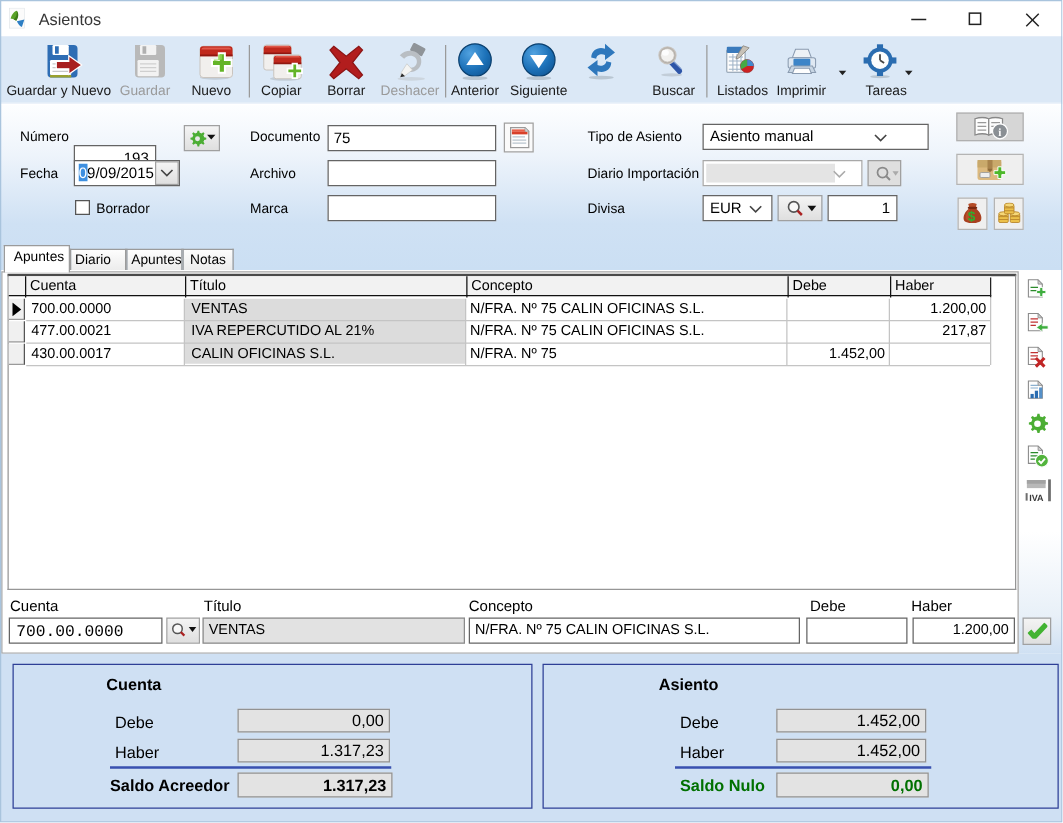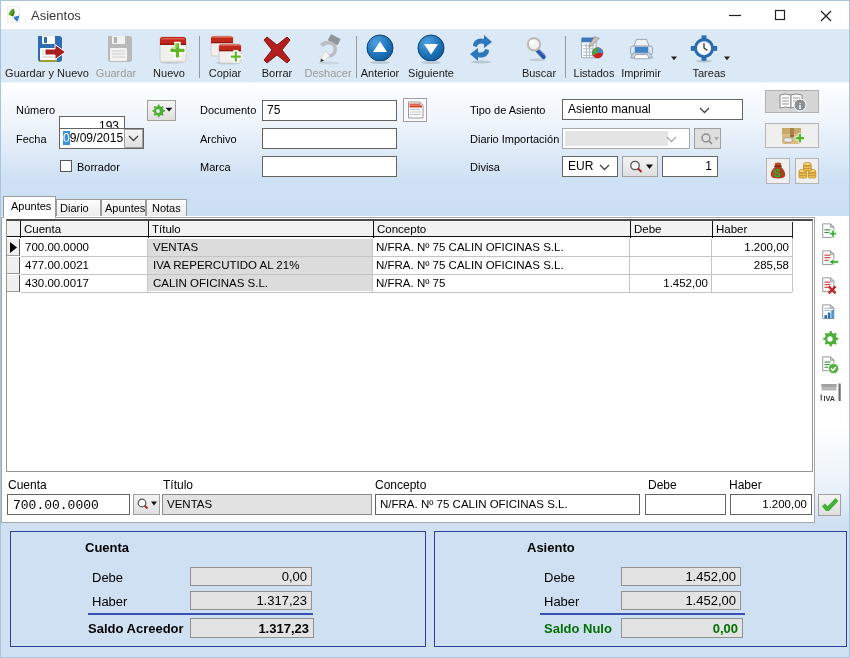--- a/index.html
+++ b/index.html
@@ -397,21 +397,21 @@
 <div class="cell" style="left:153px;top:259px;width:215px;">IVA REPERCUTIDO AL 21%</div>
 <div class="cell" style="left:376px;top:259px;width:250px;">N/FRA. Nº 75 CALIN OFICINAS S.L.</div>
 
 <div class="cell" style="left:25px;top:277px;width:120px;">430.00.0017</div>
 <div class="cell" style="left:153px;top:277px;width:215px;">CALIN OFICINAS S.L.</div>
 <div class="cell" style="left:376px;top:277px;width:250px;">N/FRA. Nº 75</div>
 
 </div>
 
 <div class="cell" style="left:712px;top:241px;width:77px;text-align:right;">1.200,00</div>
-<div class="cell" style="left:712px;top:259px;width:77px;text-align:right;">285,58</div>
+<div class="cell" style="left:712px;top:259px;width:77px;text-align:right;">217,87</div>
 <div class="cell" style="left:630px;top:277px;width:78px;text-align:right;">1.452,00</div>
 
 <div id="rightstrip">
 <svg class="abs" style="left:821px;top:223px;" width="18" height="18" viewBox="0 0 21 21">
   <path d="M2 1 h9 l4 4 v12 h-13 Z" fill="#fdfdfd" stroke="#8a8a8a" stroke-width="1"></path>
   <path d="M11 1 l4 4 h-4 Z" fill="#d0d0d0" stroke="#8a8a8a" stroke-width="0.8"></path>
   <g stroke="#2a8a2a" stroke-width="1.2">
         <line x1="4" y1="8" x2="11" y2="8"></line>
         <line x1="4" y1="11" x2="11" y2="11"></line>
       </g>

